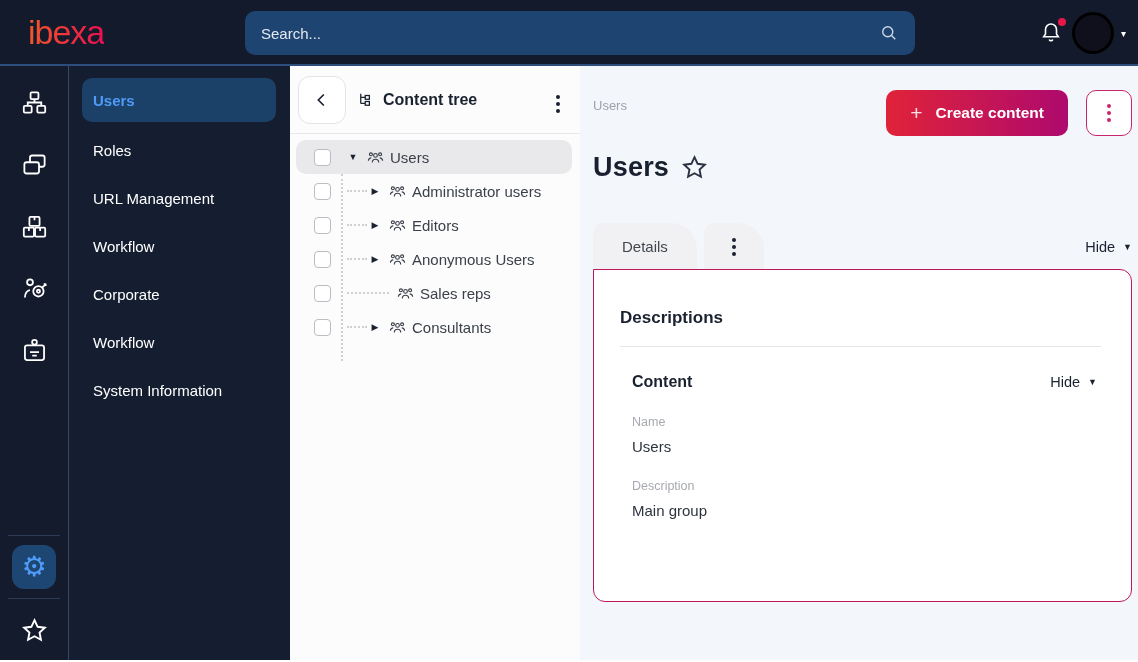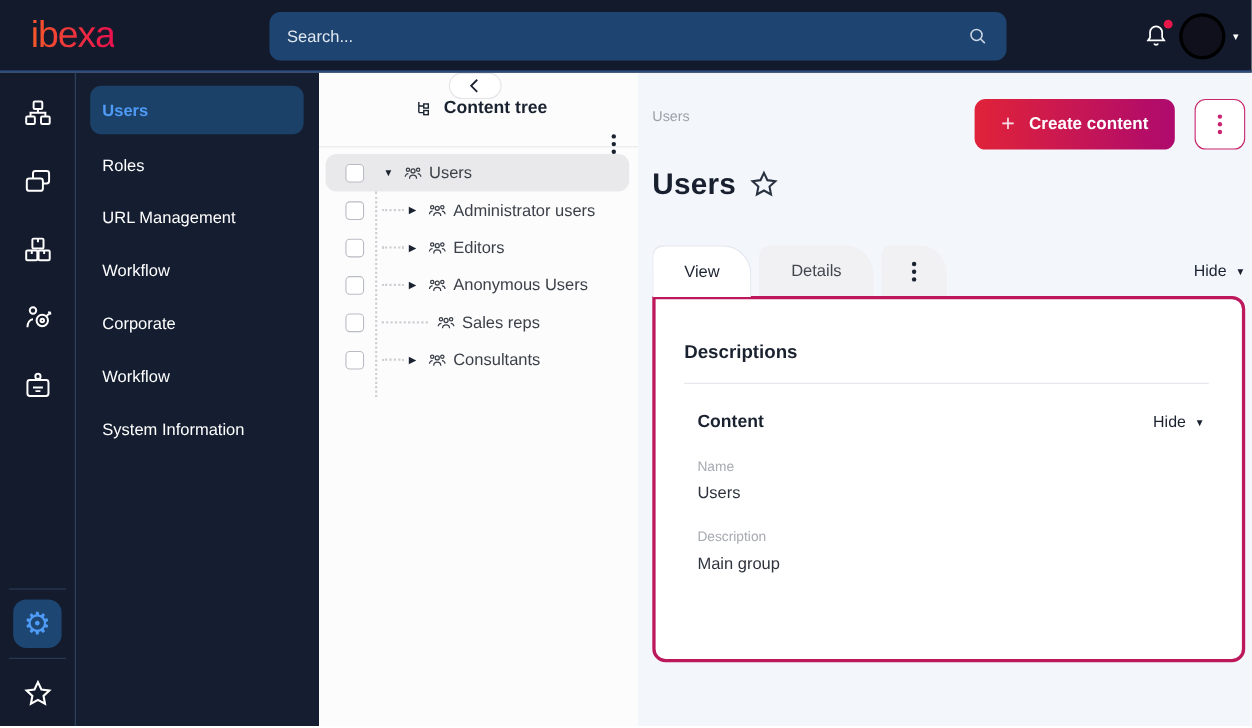--- a/index.html
+++ b/index.html
@@ -44,21 +44,21 @@
   
   .menu { width:221px; background:#151e30; padding-top:12px; flex:none; }
   .menu-item { height:48px; display:flex; align-items:center; padding:0 24px;
     color:#fff; font-size:15px; font-weight:500; cursor:pointer; }
   .menu-item.active { height:44px; margin:0 14px 4px 13px; padding:0 11px;
     background:#1c4168; border-radius:10px; color:#4f9cf8; font-weight:600; }
 
   
   .tree-panel { width:290px; background:#fcfcfd; flex:none; display:flex; flex-direction:column; }
   .tree-head { height:68px; display:flex; align-items:center; padding:0 14px 0 8px;
-    border-bottom:1px solid #e8e8ea;flex-direction:column; }
+    border-bottom:1px solid #e8e8ea; }
   .back-btn { width:48px; height:48px; background:#fff; border:1px solid #e4e4e7;
     border-radius:12px; display:flex; align-items:center; justify-content:center;
     color:#1a2230; cursor:pointer; }
   .tree-title { margin-left:11px; display:flex; align-items:center; gap:8px;
     font-size:16px; font-weight:700; color:#1a2230; }
   .tree-kebab { margin-left:auto; border:none; background:transparent; color:#1a2230;
     cursor:pointer; padding:6px; }
   .dots { display:inline-flex; flex-direction:column; gap:3px; }
   .dots i { width:4px; height:4px; border-radius:50%; background:currentColor; }
 
@@ -106,21 +106,21 @@
     border-bottom:none; border-radius:10px 26px 0 0; margin-right:7px; font-size:15px;
     color:#42464d; font-family:inherit; display:flex; align-items:center; cursor:pointer; }
   .tab.active { background:#fff; border-color:#e2e6ee; color:#1a2230;
     height:47px; margin-bottom:-1px; position:relative; z-index:2; }
   .tab.kebab { padding:0 27px; color:#1a2230; }
   .hide-btn { margin-left:auto; margin-bottom:14px; background:none; border:none;
     font-size:14.5px; font-weight:500; color:#1a2230; font-family:inherit;
     display:flex; align-items:center; gap:8px; cursor:pointer; }
   .caret-down { font-size:9px; }
 
-  .card { background:#fff; border:3px solid #be185d; border-radius:0 12px 12px 12px;
+  .card { background:#fff; border:1px solid #be185d; border-radius:0 12px 12px 12px;
     height:333px; padding:38px 30px 0 26px; position:relative; z-index:1; }
   .card-heading { font-size:17px; font-weight:700; color:#1a2230; }
   .card-divider { border:none; border-top:1px solid #e4e6eb; margin-top:18px; }
   .section { padding:26px 4px 0 12px; }
   .sec-head { display:flex; align-items:center; }
   .sec-title { font-size:16px; font-weight:700; color:#1a2230; }
   .sec-head .hide-btn { margin-bottom:0; }
   .field { margin-top:24px; }
   .field-label { font-size:12.5px; color:#a7aab0; }
   .field-value { font-size:15px; color:#2e343e; margin-top:9px; }
@@ -395,21 +395,20 @@
     </div>
 
     <div class="page-title-row">
       <h1 class="page-title">Users</h1>
       <svg class="title-star" width="27" height="27">
           <use href="#i-star"></use>
         </svg>
     </div>
 
     <div class="tab-row" id="tab-row">
-      <button class="tab active">View</button>
         <button class="tab">Details</button>
         <button class="tab kebab">
           <span class="dots">
             <i></i>
             <i></i>
             <i></i>
           </span>
         </button>
         <button class="hide-btn" id="tabs-hide">
         <span>Hide</span>

